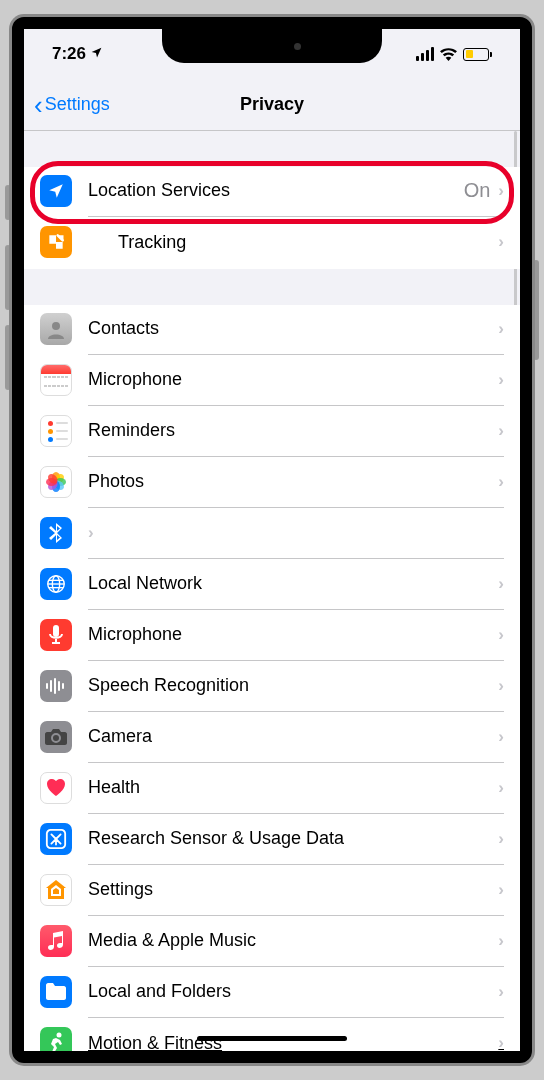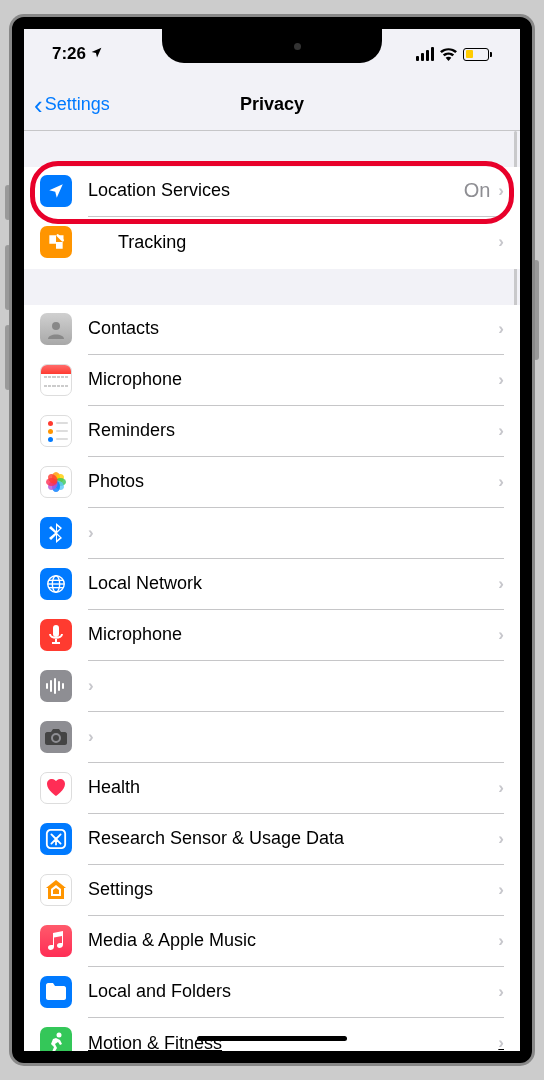--- a/index.html
+++ b/index.html
@@ -517,31 +517,33 @@
           <div class="row-icon ic-speech">
             <svg width="22" height="16" viewBox="0 0 22 16">
                 <line x1="2" y1="6" x2="2" y2="10" stroke="#fff" stroke-width="2" stroke-linecap="round"></line>
                 <line x1="6" y1="3" x2="6" y2="13" stroke="#fff" stroke-width="2" stroke-linecap="round"></line>
                 <line x1="10" y1="1" x2="10" y2="15" stroke="#fff" stroke-width="2" stroke-linecap="round"></line>
                 <line x1="14" y1="4" x2="14" y2="12" stroke="#fff" stroke-width="2" stroke-linecap="round"></line>
                 <line x1="18" y1="6" x2="18" y2="10" stroke="#fff" stroke-width="2" stroke-linecap="round"></line>
               </svg>
           </div>
           <div class="row-content">
+            <span class="row-label">Speech Recognition</span>
             <span class="chevron">›</span>
           </div>
         </div>
         <div class="row">
           <div class="row-icon ic-camera">
             <svg width="22" height="18" viewBox="0 0 22 18">
                 <path d="M2 4 L6 4 L8 1 L14 1 L16 4 L20 4 C21 4 22 5 22 6 L22 15 C22 16 21 17 20 17 L2 17 C1 17 0 16 0 15 L0 6 C0 5 1 4 2 4 Z" fill="#444"></path>
                 <circle cx="11" cy="10" r="4" fill="none" stroke="#8e8e93" stroke-width="2"></circle>
               </svg>
           </div>
           <div class="row-content">
+            <span class="row-label">Camera</span>
             <span class="chevron">›</span>
           </div>
         </div>
         <div class="row">
           <div class="row-icon ic-health">
             <svg width="20" height="18" viewBox="0 0 20 18">
                 <path d="M10 17 C10 17 1 11 1 5 C1 2 3 0 6 0 C8 0 10 2 10 2 C10 2 12 0 14 0 C17 0 19 2 19 5 C19 11 10 17 10 17 Z" fill="#ff2d55"></path>
               </svg>
           </div>
           <div class="row-content">

